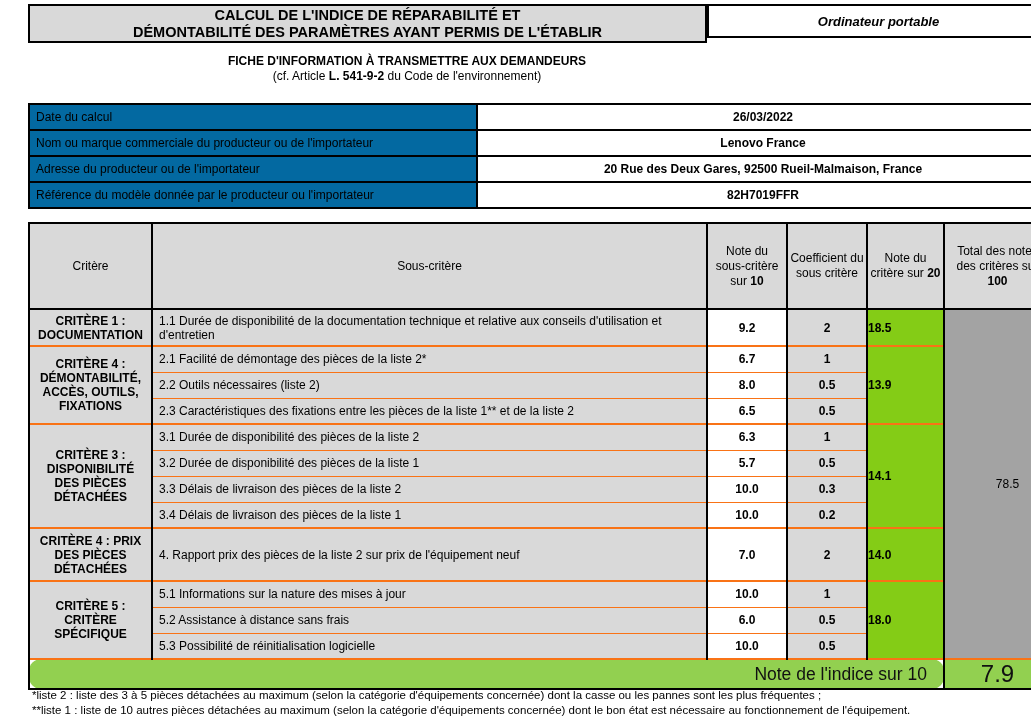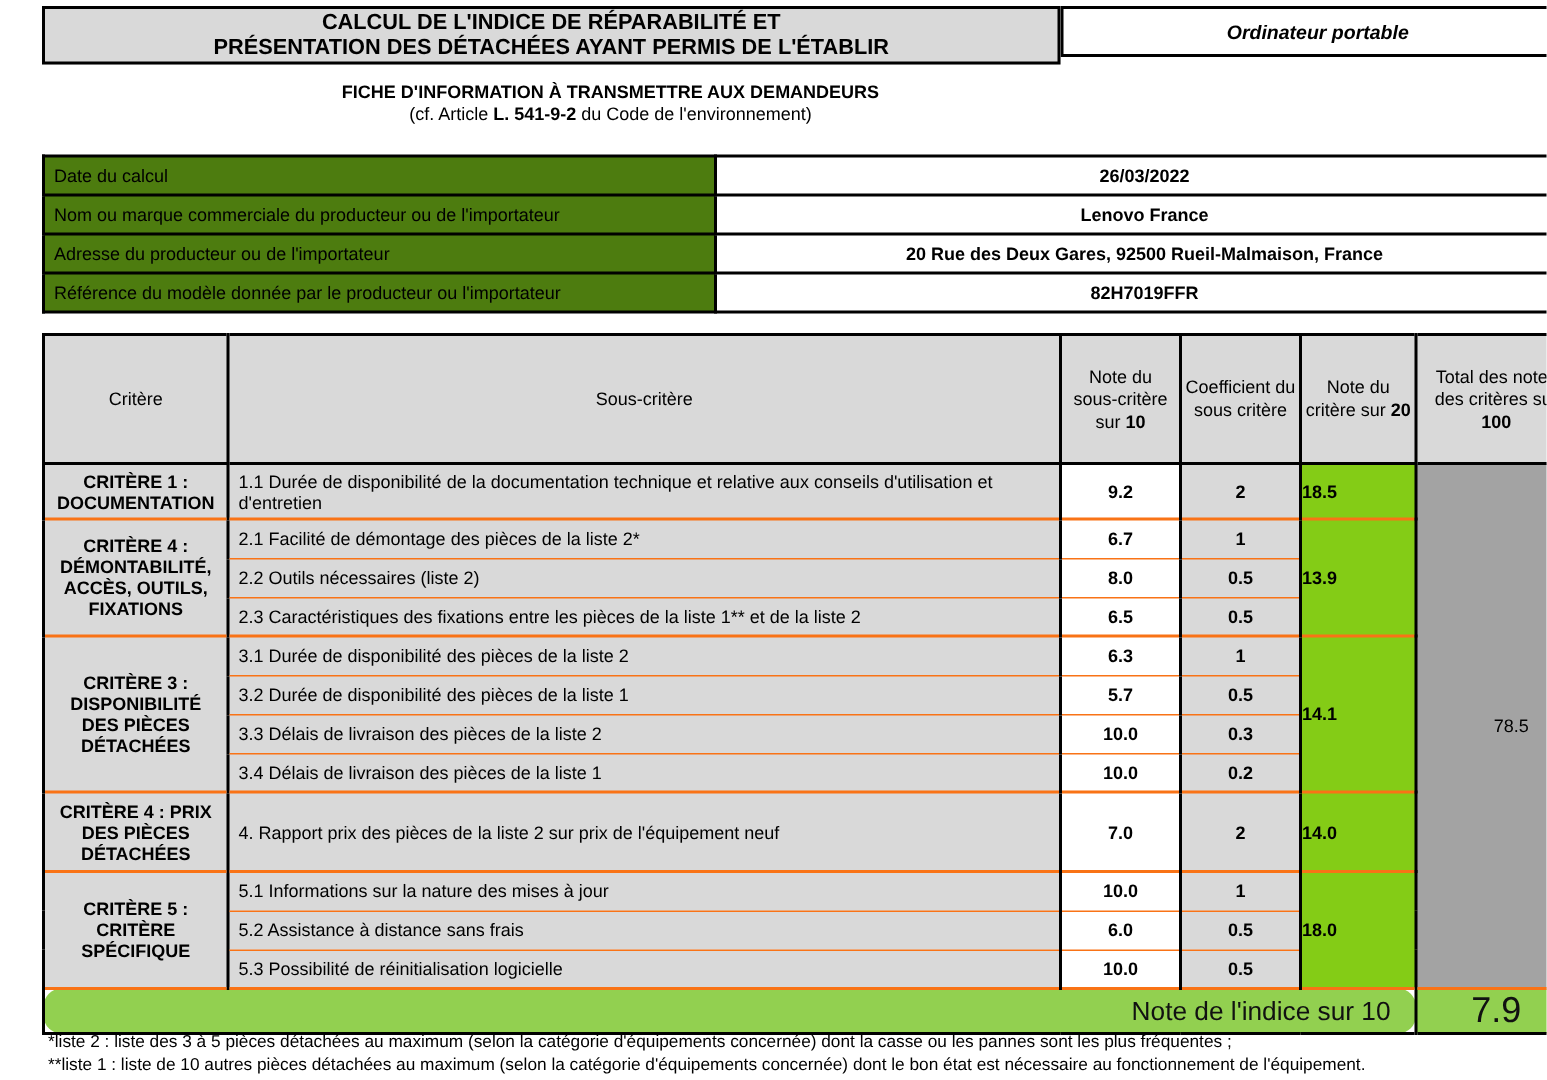--- a/index.html
+++ b/index.html
@@ -28,21 +28,21 @@
   .subtitle .l1 { font-weight:bold; }
   .subtitle .ref { font-weight:bold; }
 
   
   table { border-collapse:collapse; }
   .info-table {
     position:absolute; left:4px; top:103px; width:1022px;
     border:2px solid #000; table-layout:fixed;
   }
   .info-table td { border:2px solid #000; height:26px; font-size:12px; }
-  .info-table td.lbl { width:448px; background:#4d7c0f; padding-left:6px; }
+  .info-table td.lbl { width:448px; background:#0369a1; padding-left:6px; }
   .info-table td.val { background:#fff; font-weight:bold; text-align:center; }
 
   
   .score-table {
     position:absolute; left:4px; top:222px; width:1022px;
     border:2px solid #000; table-layout:fixed; font-size:12px;
   }
   .score-table col.c-crit  { width:123px; }
   .score-table col.c-sub   { width:555px; }
   .score-table col.c-n10   { width:80px; }
@@ -78,21 +78,21 @@
     font-size:11.5px; line-height:15px;
   }
 </style>
 </head>
 <body>
 
 <div class="page">
 
   <div class="title-box">
     <div>CALCUL DE L'INDICE DE RÉPARABILITÉ ET</div>
-    <div>PRÉSENTATION DES DÉTACHÉES AYANT PERMIS DE L'ÉTABLIR</div>
+    <div>DÉMONTABILITÉ DES PARAMÈTRES AYANT PERMIS DE L'ÉTABLIR</div>
   </div>
   <div class="device-box">
     <span>Ordinateur portable</span>
   </div>
 
   <div class="subtitle">
     <div class="l1">FICHE D'INFORMATION À TRANSMETTRE AUX DEMANDEURS</div>
     <div class="l2"><span>(cf. Article </span><span class="ref">L. 541-9-2</span><span> du Code de l'environnement)</span></div>
   </div>
 

